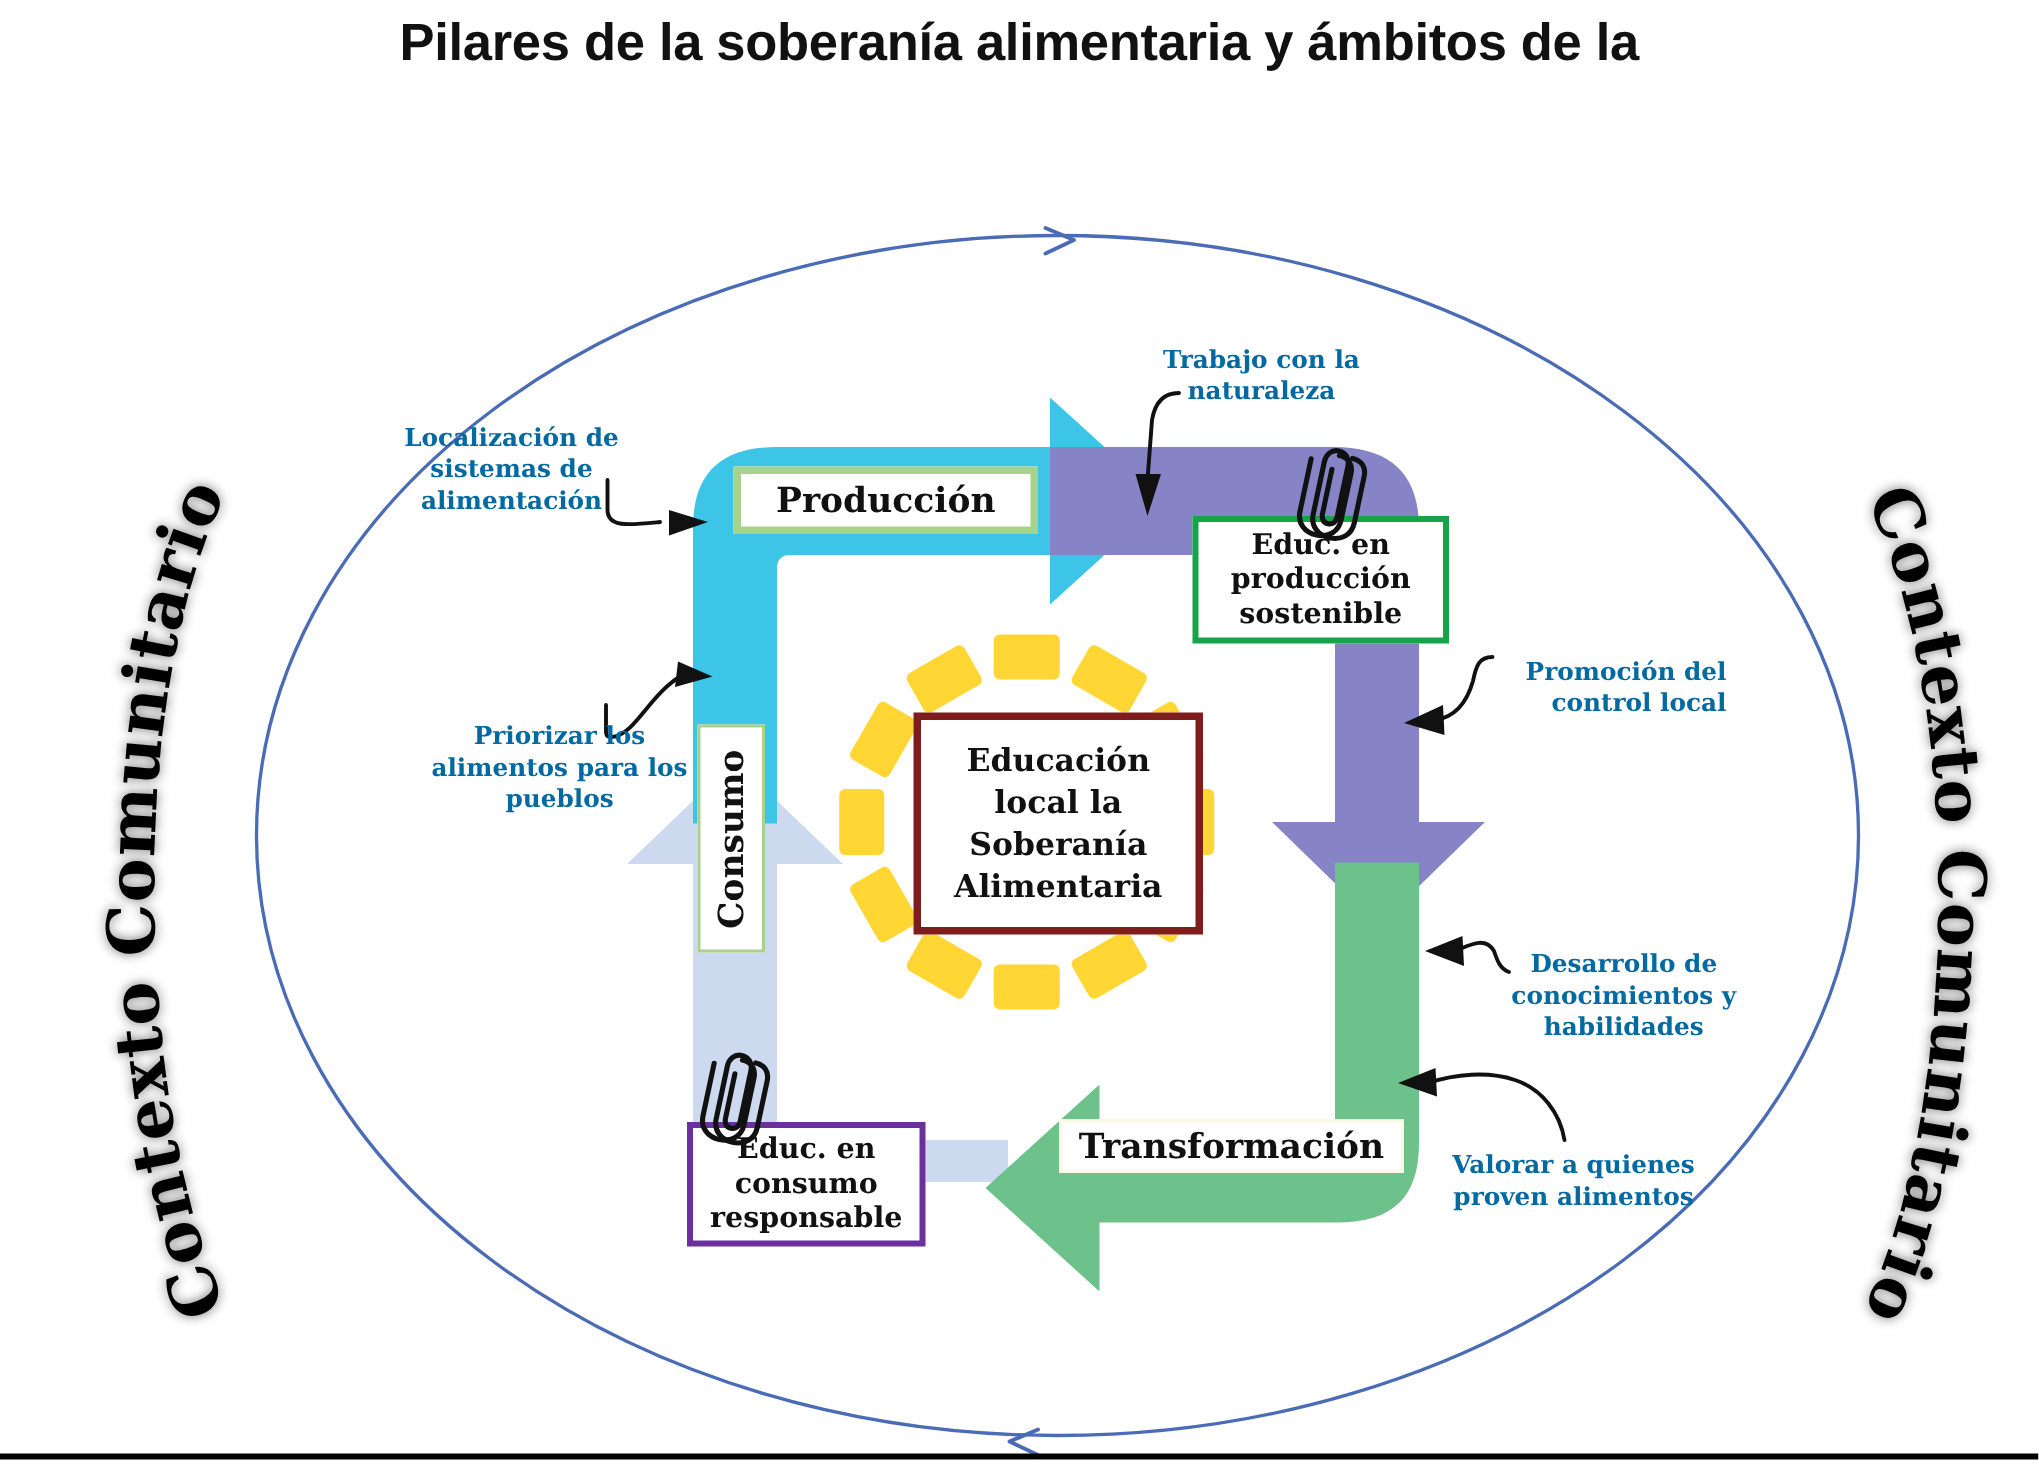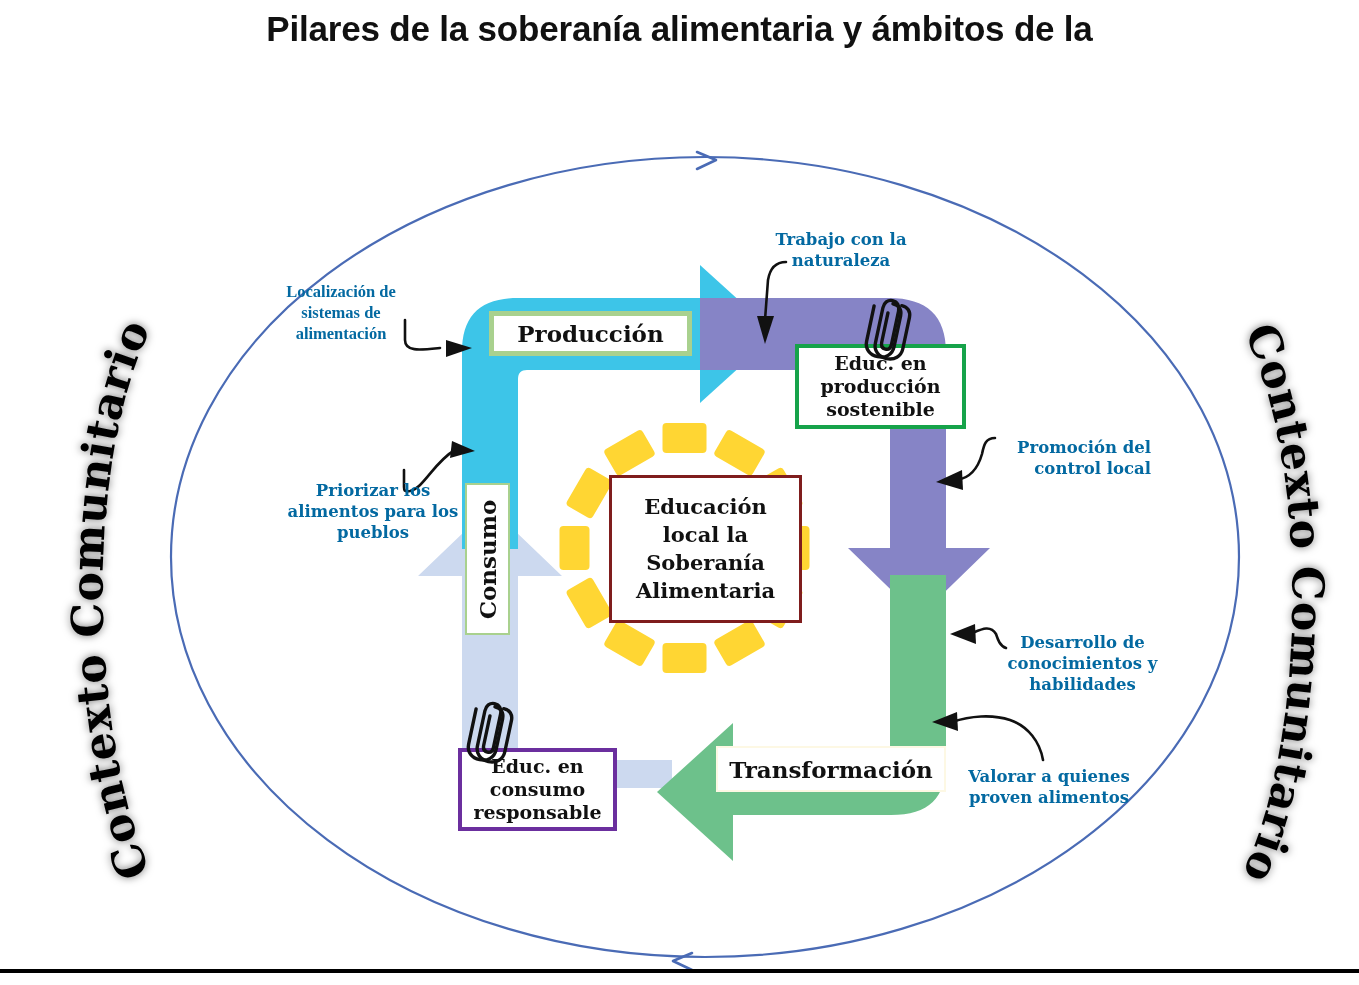--- a/index.html
+++ b/index.html
@@ -53,63 +53,62 @@
     border:5px solid #a9d18e;
     font-size:23px;
   }
   #box-consumo{
     left:465px;top:483px;width:45px;height:152px;
     border:2px solid #a9d18e;
     font-size:23px;
   }
   #box-consumo span{transform:rotate(-90deg);white-space:nowrap;display:block;}
   #box-transformacion{
-    left:706px;top:746px;width:230px;height:46px;
+    left:706px;top:746px;width:230px;height:36px;
     border:2px solid #fdf8e4;
     font-size:23px;
-    margin-left:10px;
   }
   #box-educ-prod{
     left:795px;top:344px;width:171px;height:85px;
     border:4px solid #16a34a;
     font-size:19px;line-height:23px;
   }
   #box-educ-cons{
     left:458px;top:748px;width:159px;height:83px;
     border:4px solid #6b2f9e;
     font-size:19px;line-height:23px;
   }
 
   
   #sunrays{position:absolute;left:529px;top:418px;width:311px;height:260px;}
   #center-box{
     position:absolute;left:609px;top:475px;width:193px;height:148px;
     background:#ffffff;
-    border:3px solid #7f1d1d;
+    border:5px solid #7f1d1d;
     box-sizing:border-box;
     display:flex;align-items:center;justify-content:center;
     text-align:center;
     font-family:"DejaVu Serif", serif;
     font-weight:bold;
     font-size:21px;line-height:28px;
     color:#111111;
   }
 
   
   .callout{
     position:absolute;
     font-family:"DejaVu Serif", serif;
     font-weight:bold;
     font-size:16.5px;
     line-height:21px;
     color:#0369a1;
     text-align:center;
     white-space:pre-line;
   }
-  #co-localizacion{left:256px;top:281px;width:170px;font-family:Liberation Serif, serif;}
+  #co-localizacion{left:256px;top:281px;width:170px;}
   #co-priorizar{left:287px;top:480px;width:172px;}
   #co-trabajo{left:757px;top:229px;width:168px;}
   #co-promocion{left:993px;top:437px;width:158px;text-align:right;}
   #co-desarrollo{left:1000px;top:632px;width:165px;}
   #co-valorar{left:966px;top:766px;width:166px;}
 
   
   .clip{position:absolute;}
   #clip-top{left:856px;top:291px;}
   #clip-bottom{left:458px;top:694px;}

